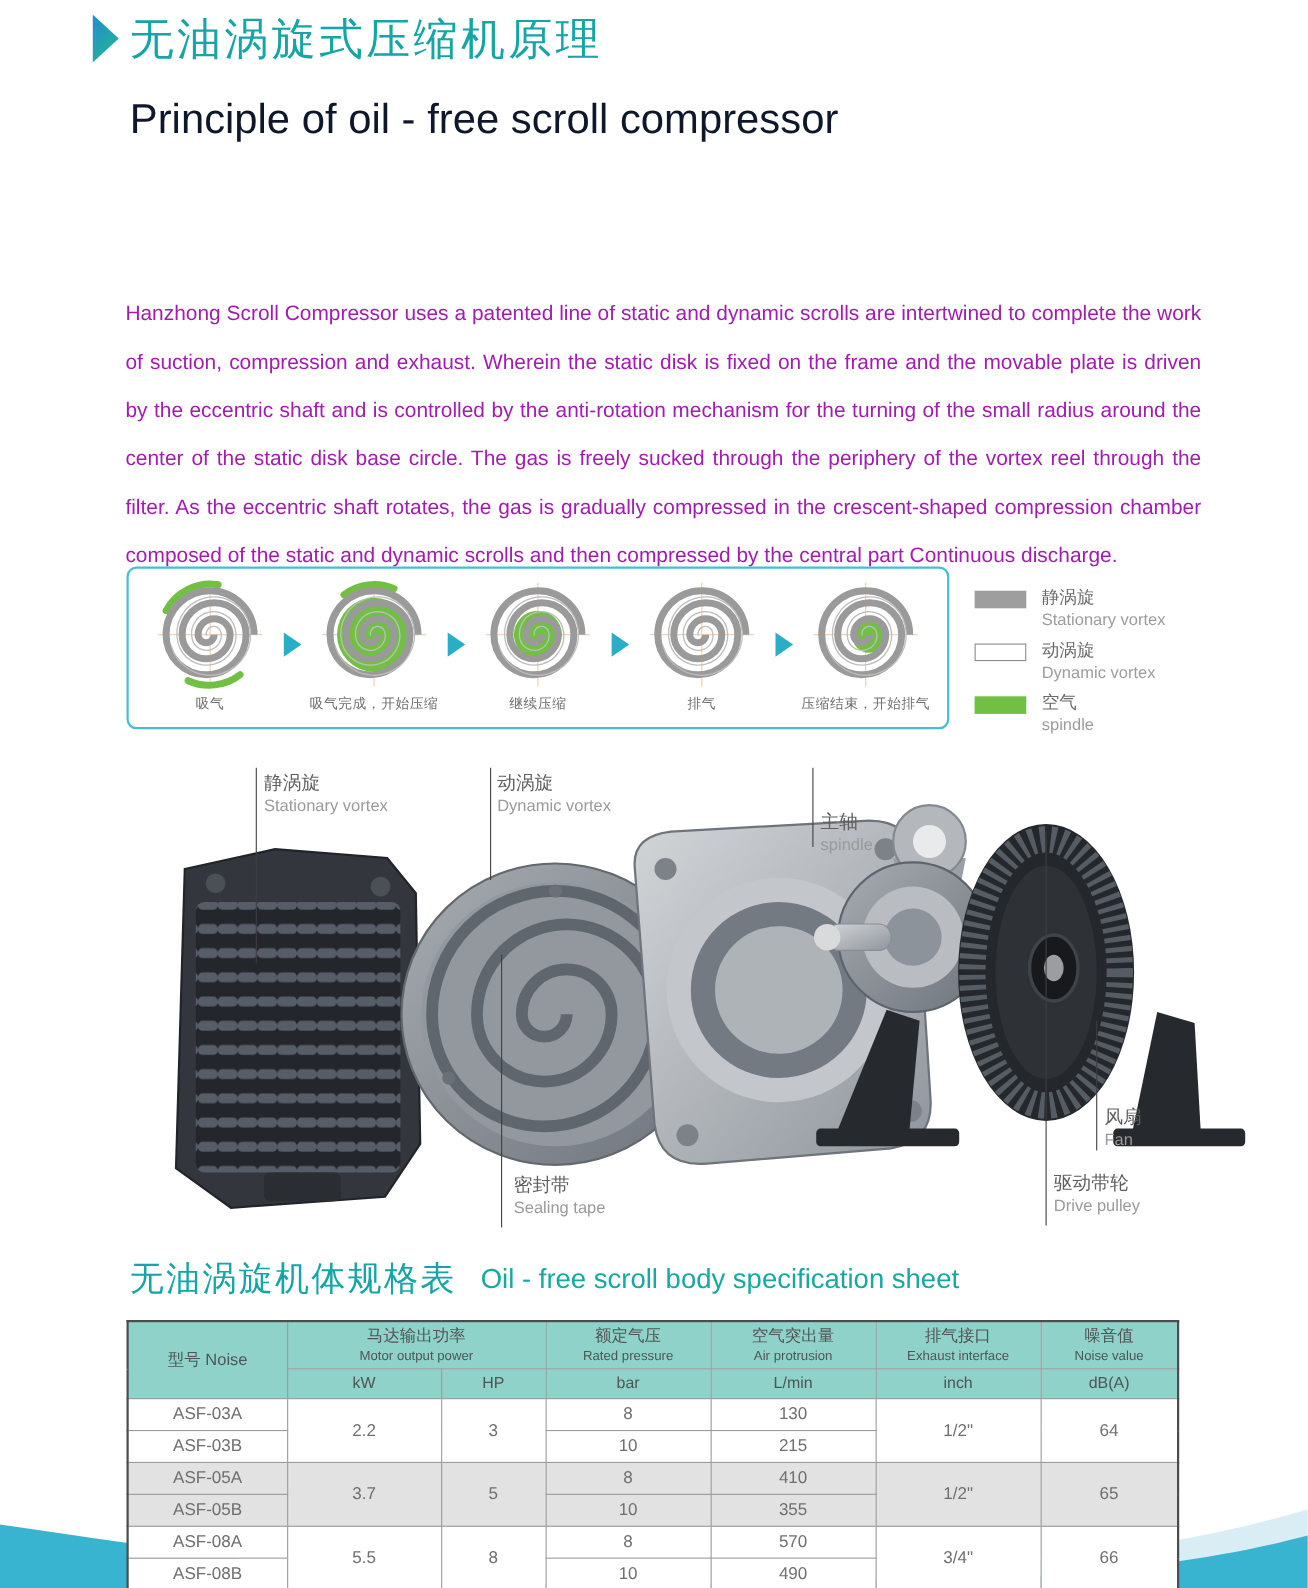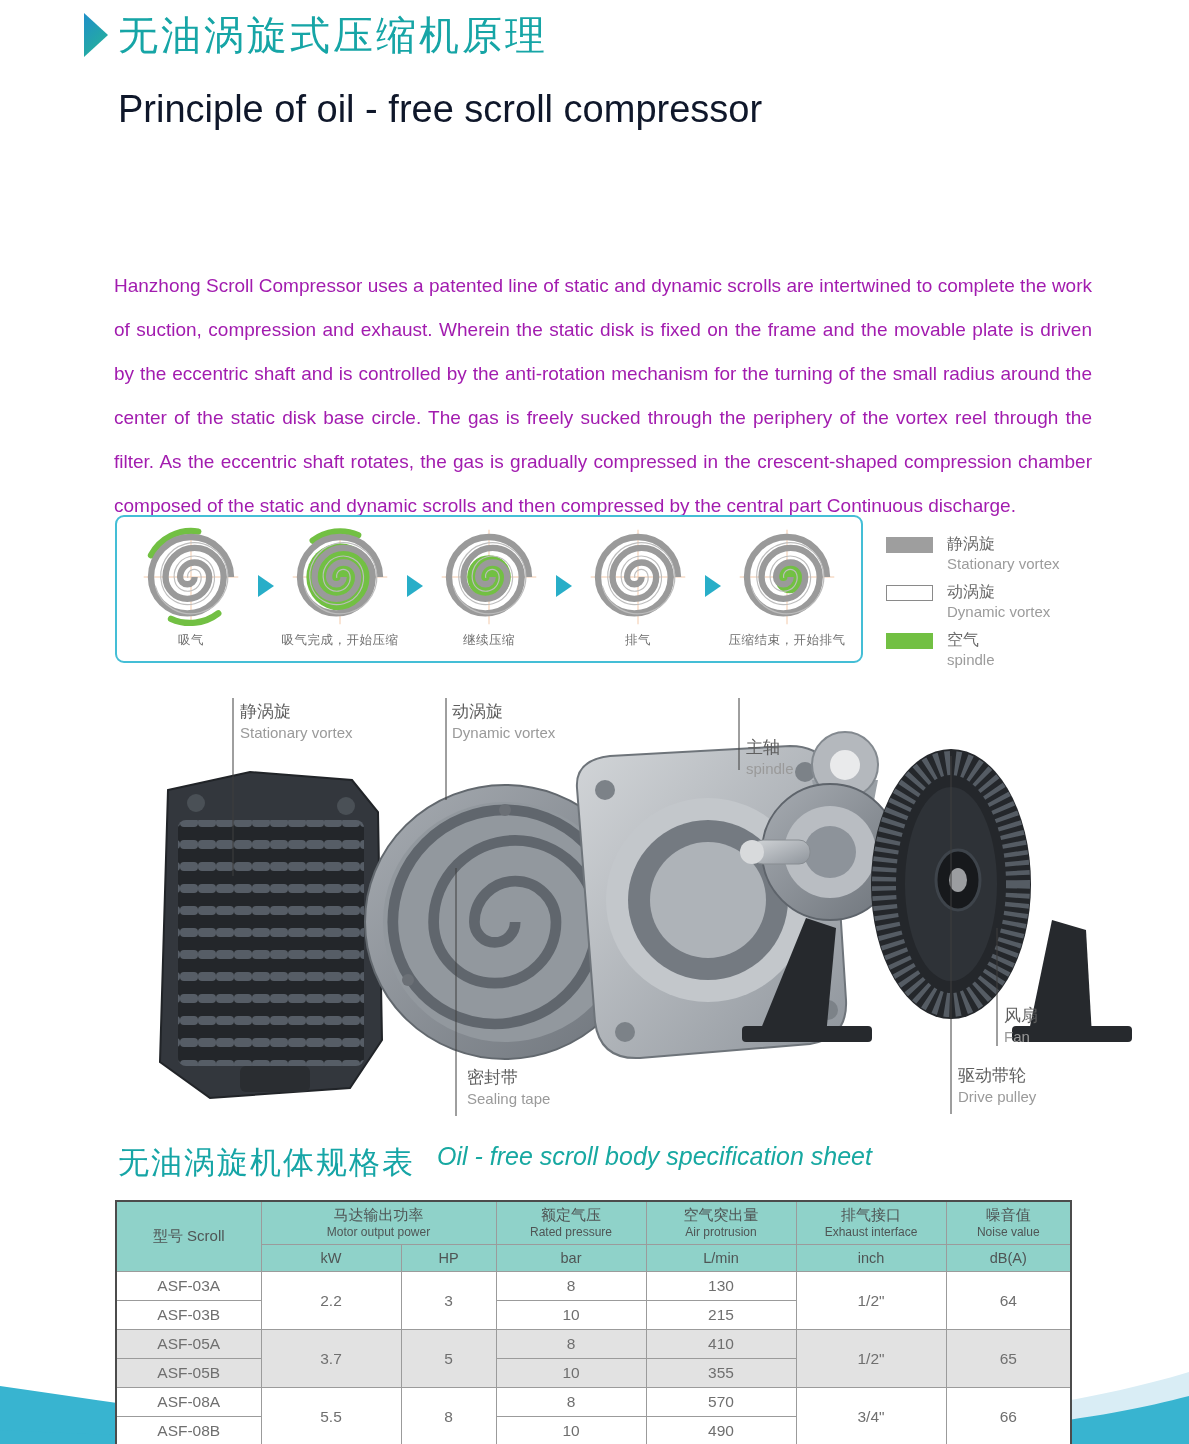--- a/index.html
+++ b/index.html
@@ -43,23 +43,23 @@
   .sw-green{background:#72c043;}
   .legend-text{margin-left:14px;}
   .legend-cn{font-size:16px;line-height:20px;color:#6a6a6a;}
   .legend-en{font-size:15px;line-height:19px;color:#9c9c9c;}
   
   .exploded-svg{position:absolute;left:0;top:690px;width:1189px;height:445px;}
   .part-label{position:absolute;}
   .part-label .cn{font-size:17px;line-height:23px;color:#5f5f5f;white-space:nowrap;}
   .part-label .en{font-size:15px;line-height:20px;color:#9a9a9a;white-space:nowrap;}
   
-  .spec-title{position:absolute;left:118px;top:1142px;display:flex;align-items:flex-start;}
+  .spec-title{position:absolute;left:118px;top:1142px;display:flex;align-items:center;}
   .spec-title-cn{font-size:31px;letter-spacing:2px;color:#16a5a6;font-weight:500;white-space:nowrap;}
-  .spec-title-en{font-size:25px;color:#17a8a1;margin-left:22px;white-space:nowrap;font-style:italic;}
+  .spec-title-en{font-size:25px;color:#17a8a1;margin-left:22px;white-space:nowrap;}
   .spec-table-wrap{position:absolute;left:115px;top:1200px;}
   table.spec{border-collapse:collapse;table-layout:fixed;width:955px;border:2px solid #4c4c4c;}
   table.spec th,table.spec td{border:1px solid #9b9b9b;text-align:center;
         vertical-align:middle;padding:0;}
   table.spec thead th{background:#8fd2c9;font-weight:normal;color:#4f5555;}
   .hdr-cn{font-size:15px;line-height:19px;}
   .hdr-en{font-size:12px;line-height:17px;}
   .hdr-model{font-size:15px;}
   tr.units th{height:26px;font-size:14.5px;}
   tr.grp th{height:42px;}
@@ -294,21 +294,21 @@
         <col style="width:145px">
           <col style="width:140px">
           <col style="width:95px">
         <col style="width:150px">
           <col style="width:150px">
           <col style="width:150px">
         <col style="width:125px">
       </colgroup>
       <thead>
         <tr class="grp">
-          <th rowspan="2" class="hdr-model">型号 Scroll</th>
+          <th rowspan="2" class="hdr-model">型号 Noise</th>
           <th colspan="2">
             <div class="hdr-cn">马达输出功率</div>
             <div class="hdr-en">Motor output power</div>
           </th>
           <th>
             <div class="hdr-cn">额定气压</div>
             <div class="hdr-en">Rated pressure</div>
           </th>
           <th>
             <div class="hdr-cn">空气突出量</div>

